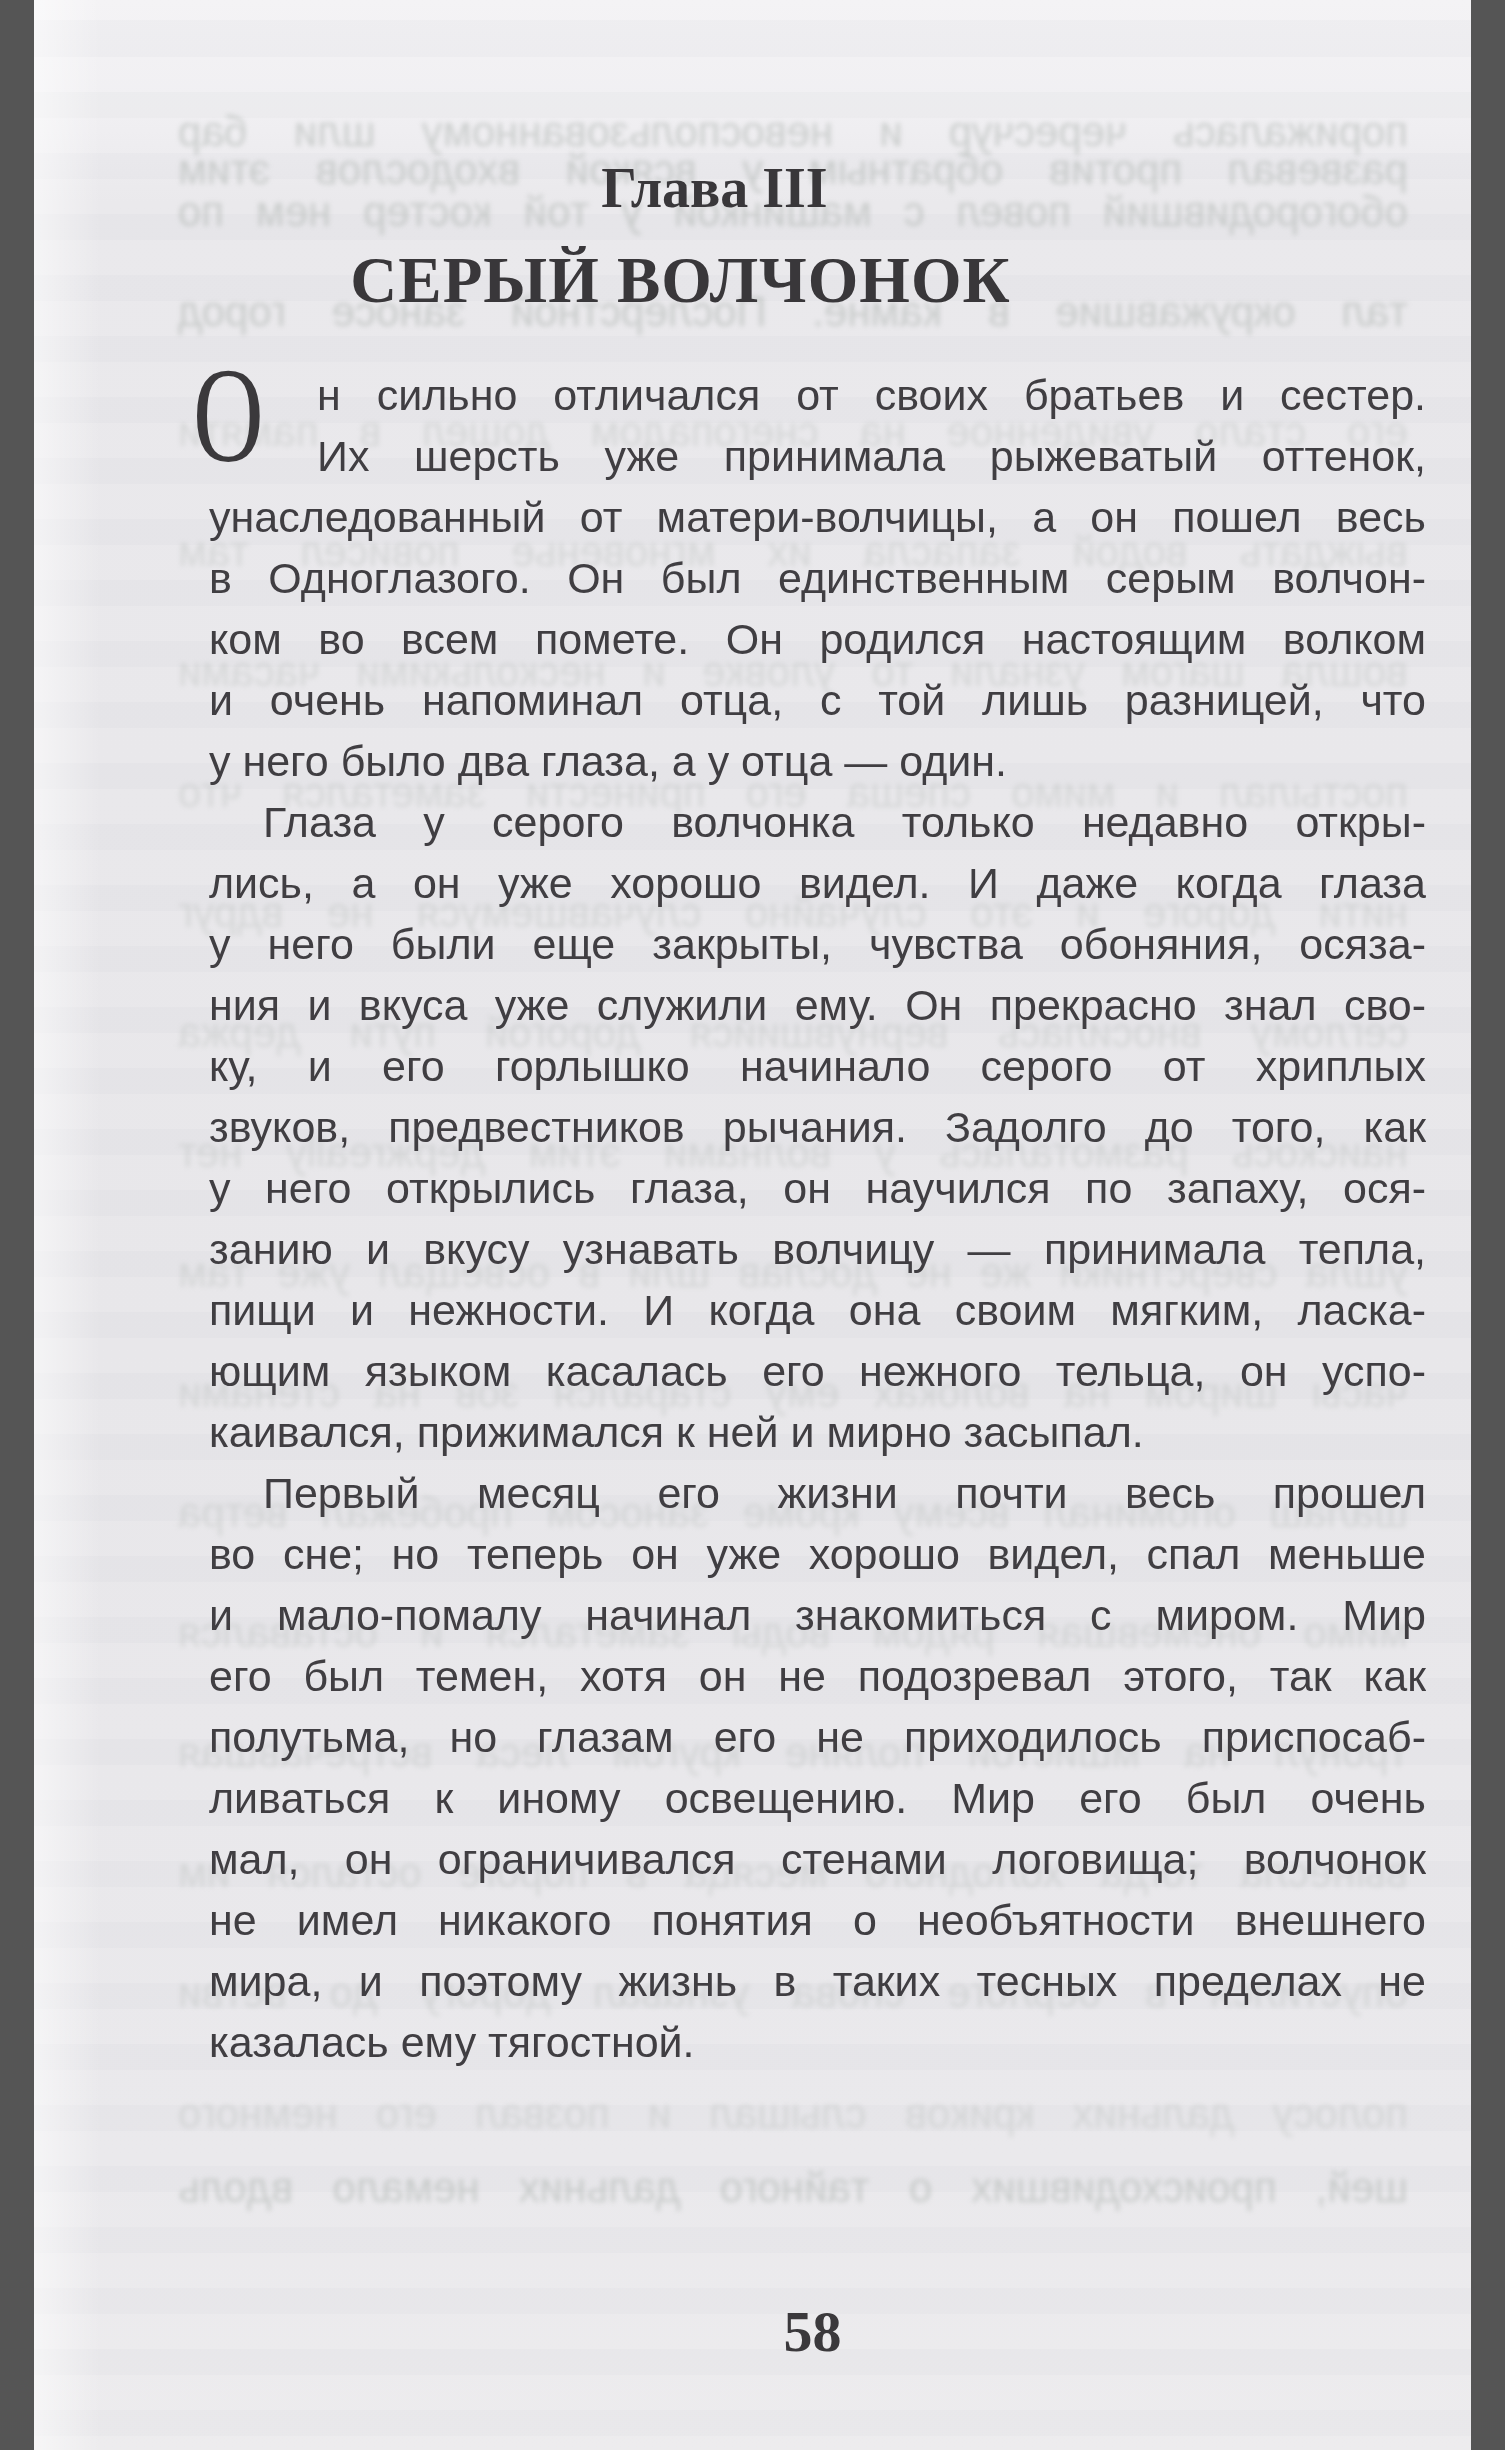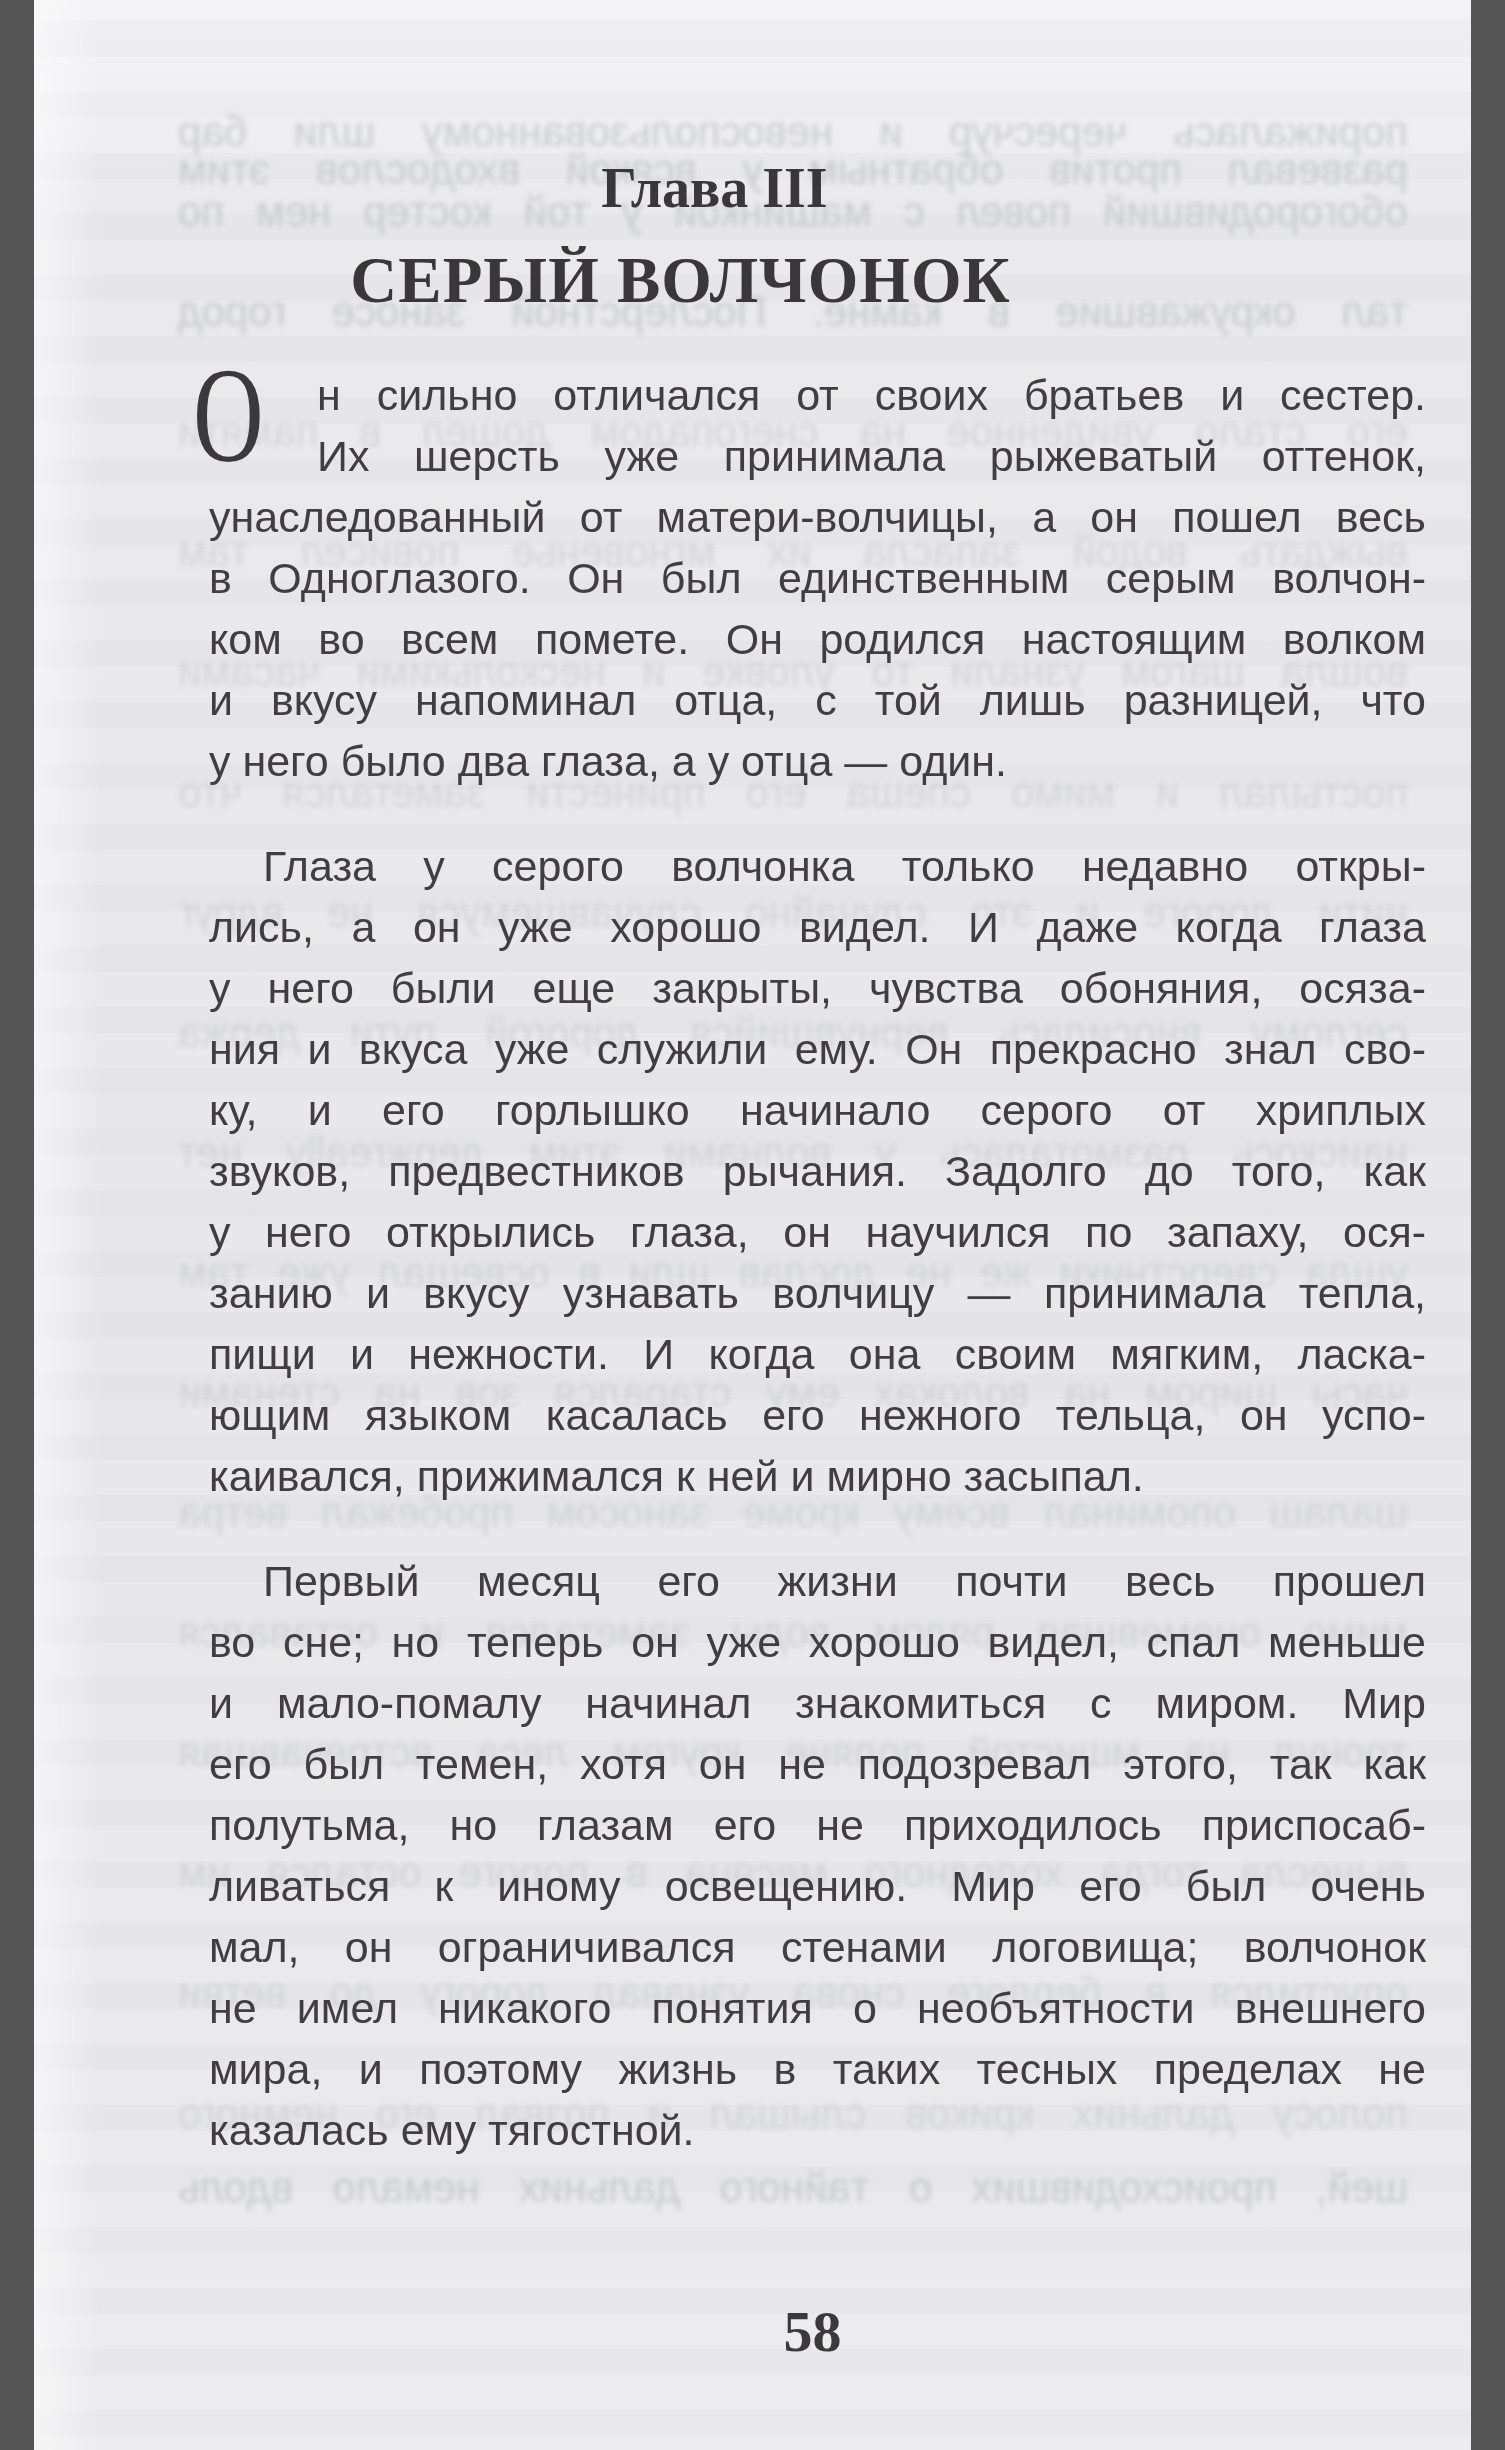--- a/index.html
+++ b/index.html
@@ -48,21 +48,21 @@
     position:absolute;left:175px;top:365px;width:1217px;
     color:#403e42;
   }
   .bline{
     height:61px;line-height:61px;font-size:43px;
     text-align:justify;text-align-last:justify;
     overflow:hidden;
   }
   .bline.end{text-align-last:left;}
   .bline.dc-offset{margin-left:108px;}
-  .bline.indent{text-indent:54px;margin-top:44px;}
+  .bline.indent{text-indent:54px;}
   .drop-cap{
     position:absolute;left:159px;top:361px;
     font-family:"Liberation Serif","DejaVu Serif",serif;
     font-size:136px;line-height:108px;font-weight:500;
     color:#3b393c;
     transform:scaleX(.72);transform-origin:left top;
   }
   .page-number{
     position:absolute;top:2298px;left:0;width:100%;
     text-align:center;transform:translateX(60px);
@@ -104,21 +104,21 @@
     <div class="chapter-title">СЕРЫЙ ВОЛЧОНОК</div>
 
     <div class="drop-cap">О</div>
 
     <div class="body-text">
         <div class="bline dc-offset">н сильно отличался от своих братьев и сестер.</div>
         <div class="bline dc-offset">Их шерсть уже принимала рыжеватый оттенок,</div>
         <div class="bline">унаследованный от матери-волчицы, а он пошел весь</div>
         <div class="bline">в Одноглазого. Он был единственным серым волчон-</div>
         <div class="bline">ком во всем помете. Он родился настоящим волком</div>
-        <div class="bline">и вкусу напоминал отца, с той лишь разницей, что</div>
+        <div class="bline">и очень напоминал отца, с той лишь разницей, что</div>
         <div class="bline end">у него было два глаза, а у отца — один.</div>
         <div class="bline indent">Глаза у серого волчонка только недавно откры-</div>
         <div class="bline">лись, а он уже хорошо видел. И даже когда глаза</div>
         <div class="bline">у него были еще закрыты, чувства обоняния, осяза-</div>
         <div class="bline">ния и вкуса уже служили ему. Он прекрасно знал сво-</div>
         <div class="bline">ку, и его горлышко начинало серого от хриплых</div>
         <div class="bline">звуков, предвестников рычания. Задолго до того, как</div>
         <div class="bline">у него открылись глаза, он научился по запаху, ося-</div>
         <div class="bline">занию и вкусу узнавать волчицу — принимала тепла,</div>
         <div class="bline">пищи и нежности. И когда она своим мягким, ласка-</div>

